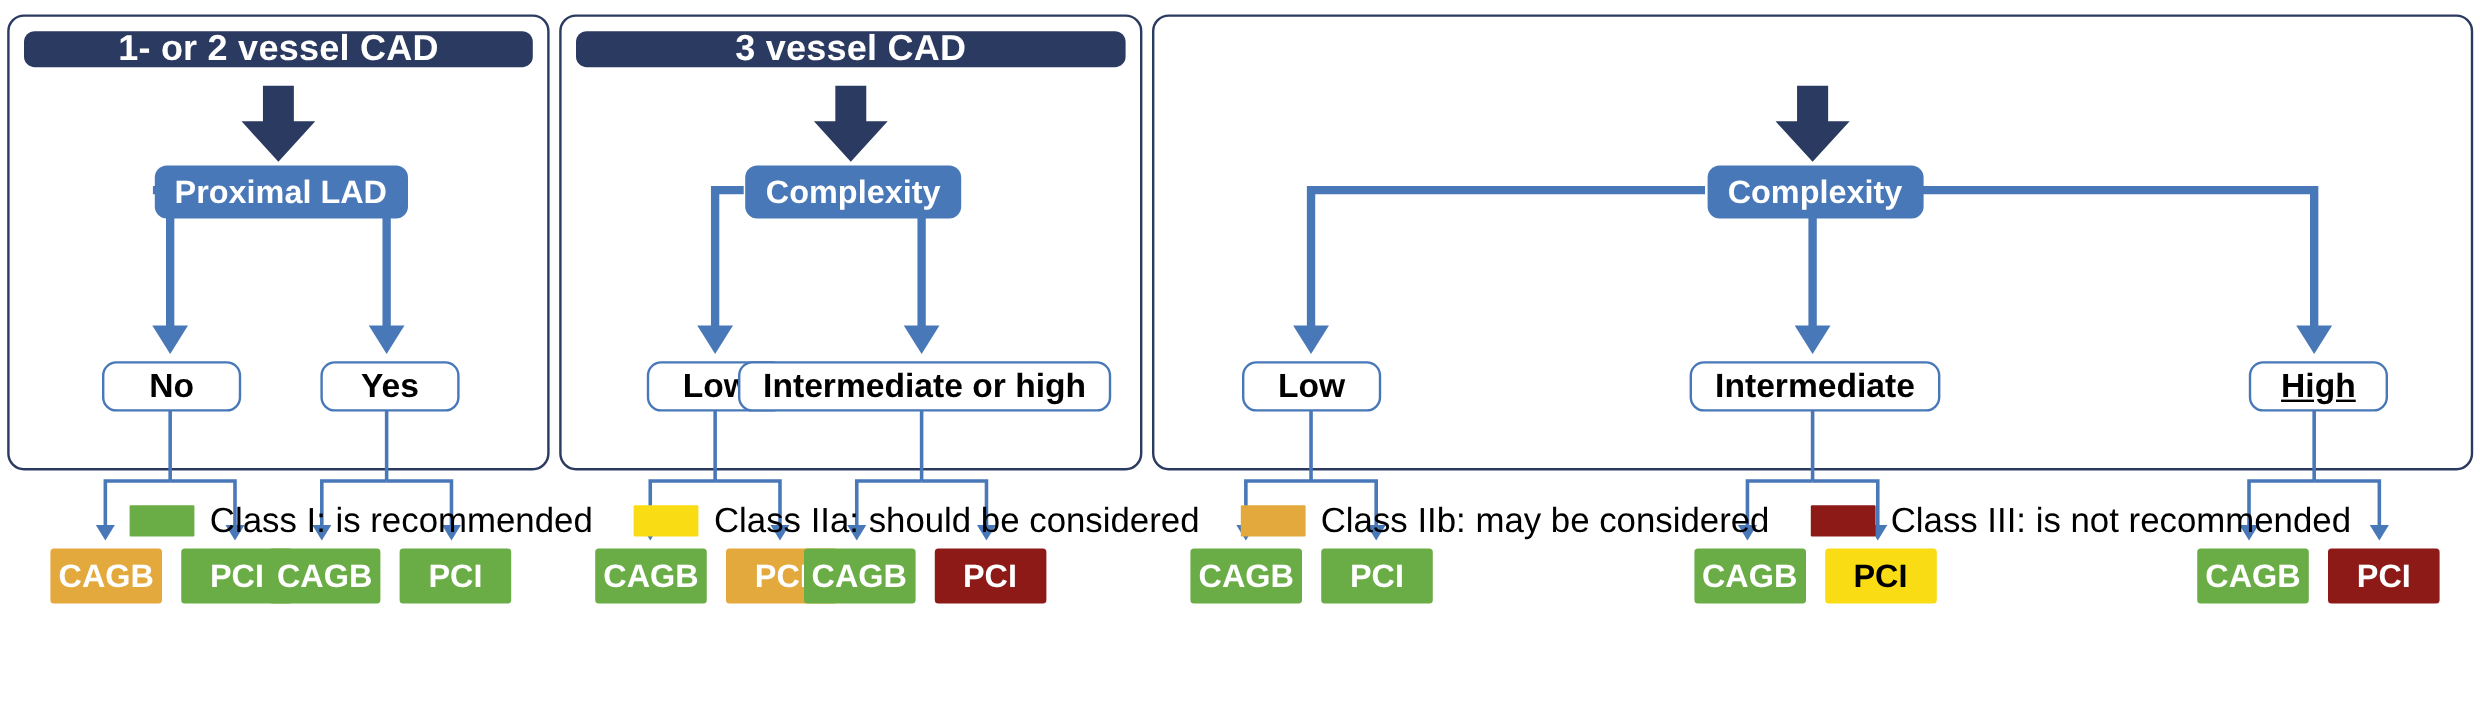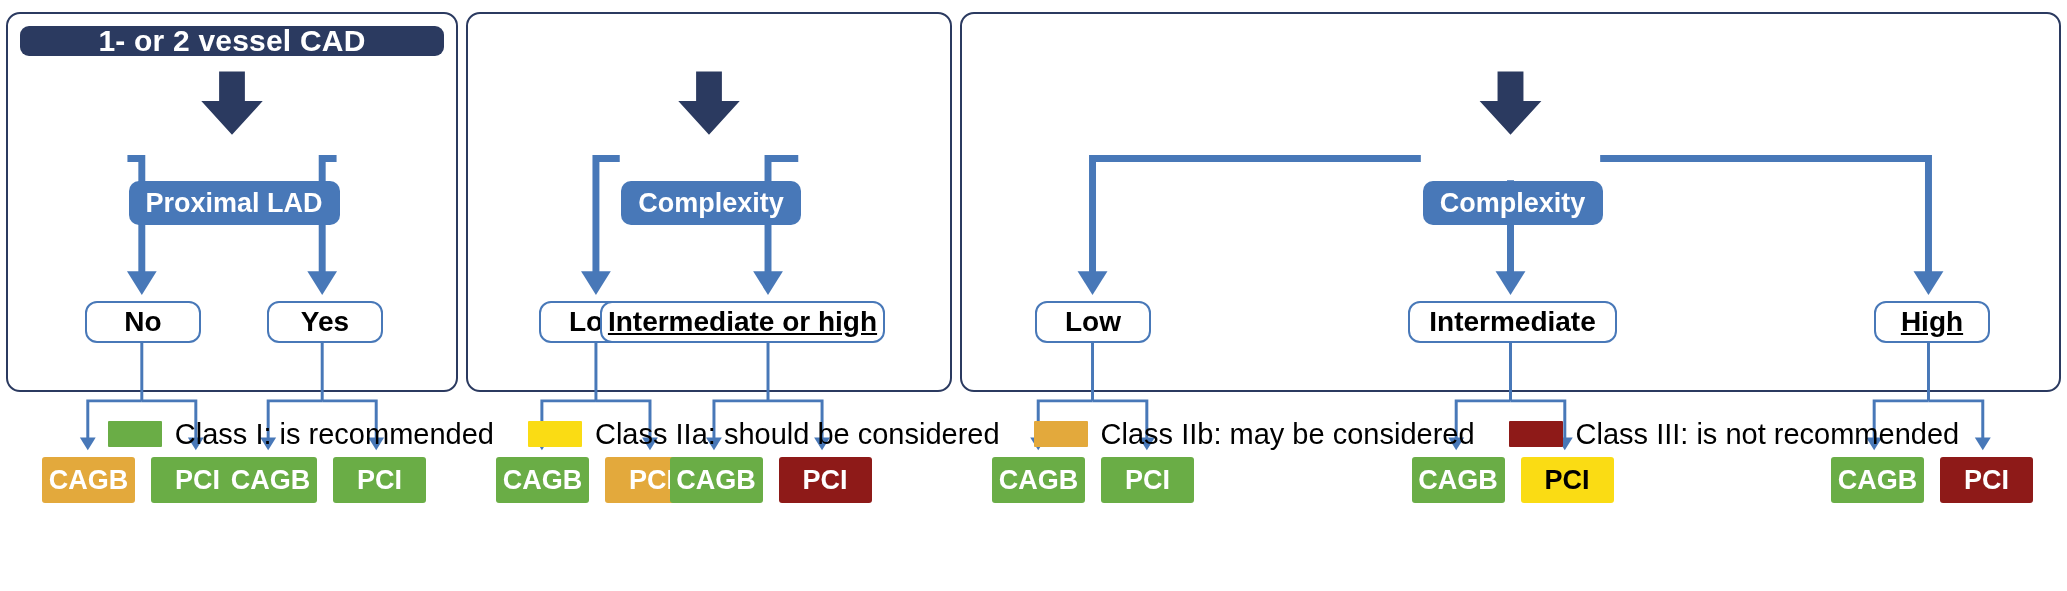--- a/index.html
+++ b/index.html
@@ -45,21 +45,20 @@
     white-space: nowrap;
     font-weight: bold;
     line-height: 1;
   }
   .node-decision {
     background: #4878B8;
     color: #ffffff;
     border-radius: 10px;
     font-size: 27px;
     height: 44px;
-    margin-top: 43px;
   }
   .node-branch {
     background: #ffffff;
     color: #000000;
     border: 2.5px solid #4878B8;
     border-radius: 12px;
     font-size: 28px;
     height: 42px;
   }
   .node-outcome {
@@ -122,20 +121,21 @@
         </svg>
         <div class="node node-decision" style="left: 120.5px; top: 124px; width: 211px;">Proximal LAD</div>
         <div class="node node-branch" style="left: 77px; top: 287px; width: 116px;">No</div>
         <div class="node node-outcome" style="left: 34px; top: 443px; width: 93px; background: rgb(227, 169, 60); color: rgb(255, 255, 255);">CAGB</div>
         <div class="node node-outcome" style="left: 143px; top: 443px; width: 93px; background: rgb(106, 173, 70); color: rgb(255, 255, 255);">PCI</div>
         <div class="node node-branch" style="left: 259px; top: 287px; width: 116px;">Yes</div>
         <div class="node node-outcome" style="left: 216px; top: 443px; width: 93px; background: rgb(106, 173, 70); color: rgb(255, 255, 255);">CAGB</div>
         <div class="node node-outcome" style="left: 325px; top: 443px; width: 93px; background: rgb(106, 173, 70); color: rgb(255, 255, 255);">PCI</div>
       </div>
       <div class="panel" style="left: 466px; width: 486px;">
+        <div class="panel-title">3 vessel CAD</div>
         <svg class="wires" viewBox="0 0 486 380" preserveAspectRatio="none">
           <path d="M230 58 L256 58 L256 88 L274 88 L243 122 L212 88 L230 88 Z" fill="#2B3A60"></path>
           <path d="M153 146 L129 146 L129 262" stroke="#4878B8" stroke-width="7" fill="none"></path>
           <path d="M114 260 L144 260 L129 284 Z" fill="#4878B8"></path>
           <line x1="129" y1="329" x2="129" y2="391" stroke="#4878B8" stroke-width="3"></line>
           <path d="M129 391 L74.5 391 L74.5 429" stroke="#4878B8" stroke-width="3" fill="none"></path>
           <path d="M66.5 428 L82.5 428 L74.5 441 Z" fill="#4878B8"></path>
           <path d="M129 391 L183.5 391 L183.5 429" stroke="#4878B8" stroke-width="3" fill="none"></path>
           <path d="M175.5 428 L191.5 428 L183.5 441 Z" fill="#4878B8"></path>
           <path d="M333 146 L302.5 146 L302.5 262" stroke="#4878B8" stroke-width="7" fill="none"></path>
@@ -143,21 +143,21 @@
           <line x1="302.5" y1="329" x2="302.5" y2="391" stroke="#4878B8" stroke-width="3"></line>
           <path d="M302.5 391 L248 391 L248 429" stroke="#4878B8" stroke-width="3" fill="none"></path>
           <path d="M240 428 L256 428 L248 441 Z" fill="#4878B8"></path>
           <path d="M302.5 391 L357 391 L357 429" stroke="#4878B8" stroke-width="3" fill="none"></path>
           <path d="M349 428 L365 428 L357 441 Z" fill="#4878B8"></path>
         </svg>
         <div class="node node-decision" style="left: 153px; top: 124px; width: 180px;">Complexity</div>
         <div class="node node-branch" style="left: 71px; top: 287px; width: 116px;">Low</div>
         <div class="node node-outcome" style="left: 28px; top: 443px; width: 93px; background: rgb(106, 173, 70); color: rgb(255, 255, 255);">CAGB</div>
         <div class="node node-outcome" style="left: 137px; top: 443px; width: 93px; background: rgb(227, 169, 60); color: rgb(255, 255, 255);">PCI</div>
-        <div class="node node-branch" style="left: 132px; top: 287px; width: 285px; text-decoration: underline;">Intermediate or high</div>
+        <div class="node node-branch" style="left: 147px; top: 287px; width: 311px;">Intermediate or high</div>
         <div class="node node-outcome" style="left: 201.5px; top: 443px; width: 93px; background: rgb(106, 173, 70); color: rgb(255, 255, 255);">CAGB</div>
         <div class="node node-outcome" style="left: 310.5px; top: 443px; width: 93px; background: rgb(142, 26, 24); color: rgb(255, 255, 255);">PCI</div>
       </div>
       <div class="panel" style="left: 960px; width: 1101px;">
         <svg class="wires" viewBox="0 0 1101 380" preserveAspectRatio="none">
           <path d="M537.5 58 L563.5 58 L563.5 88 L581.5 88 L550.5 122 L519.5 88 L537.5 88 Z" fill="#2B3A60"></path>
           <path d="M460.5 146 L131 146 L131 262" stroke="#4878B8" stroke-width="7" fill="none"></path>
           <path d="M116 260 L146 260 L131 284 Z" fill="#4878B8"></path>
           <line x1="131" y1="329" x2="131" y2="391" stroke="#4878B8" stroke-width="3"></line>
           <path d="M131 391 L76.5 391 L76.5 429" stroke="#4878B8" stroke-width="3" fill="none"></path>

